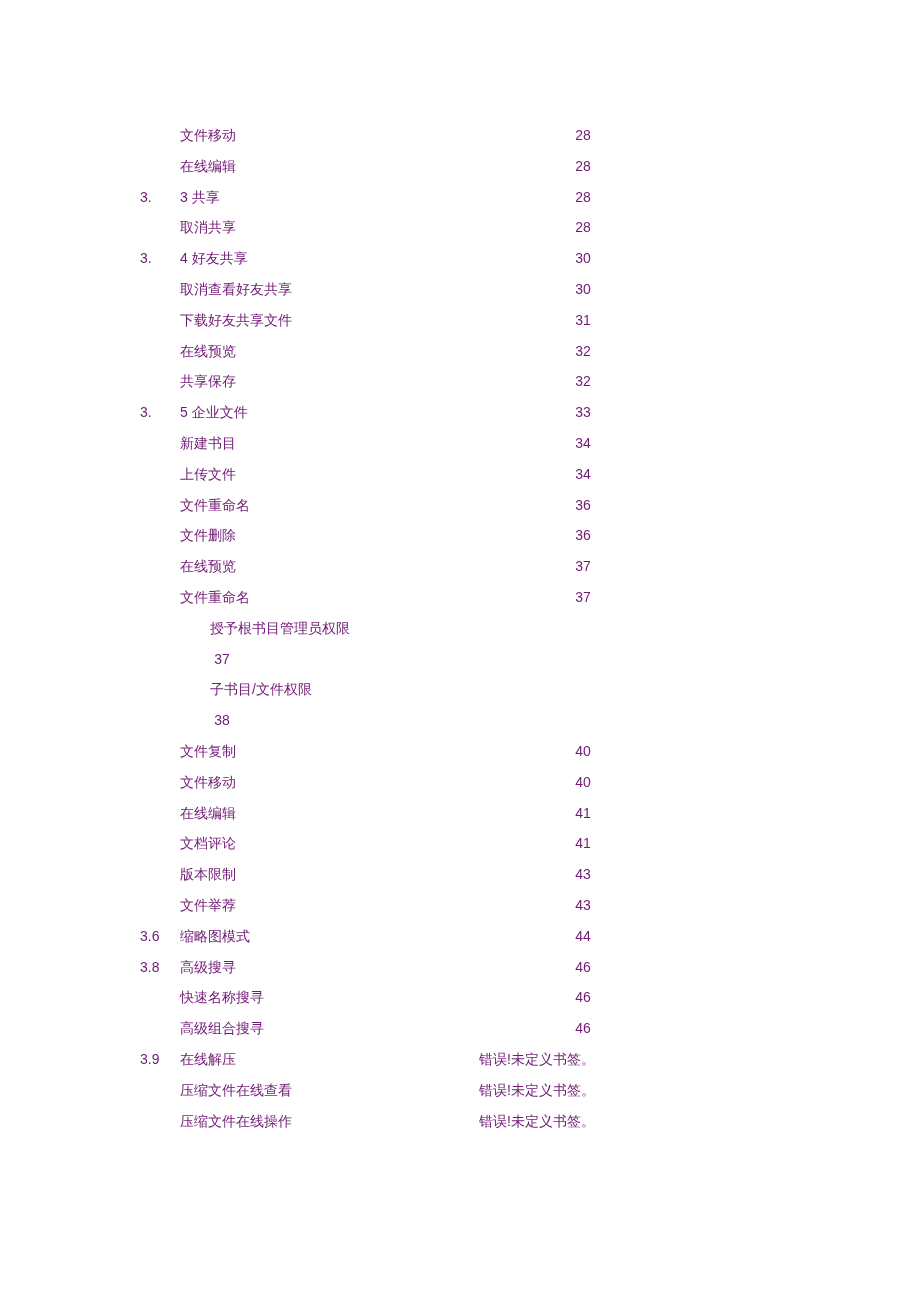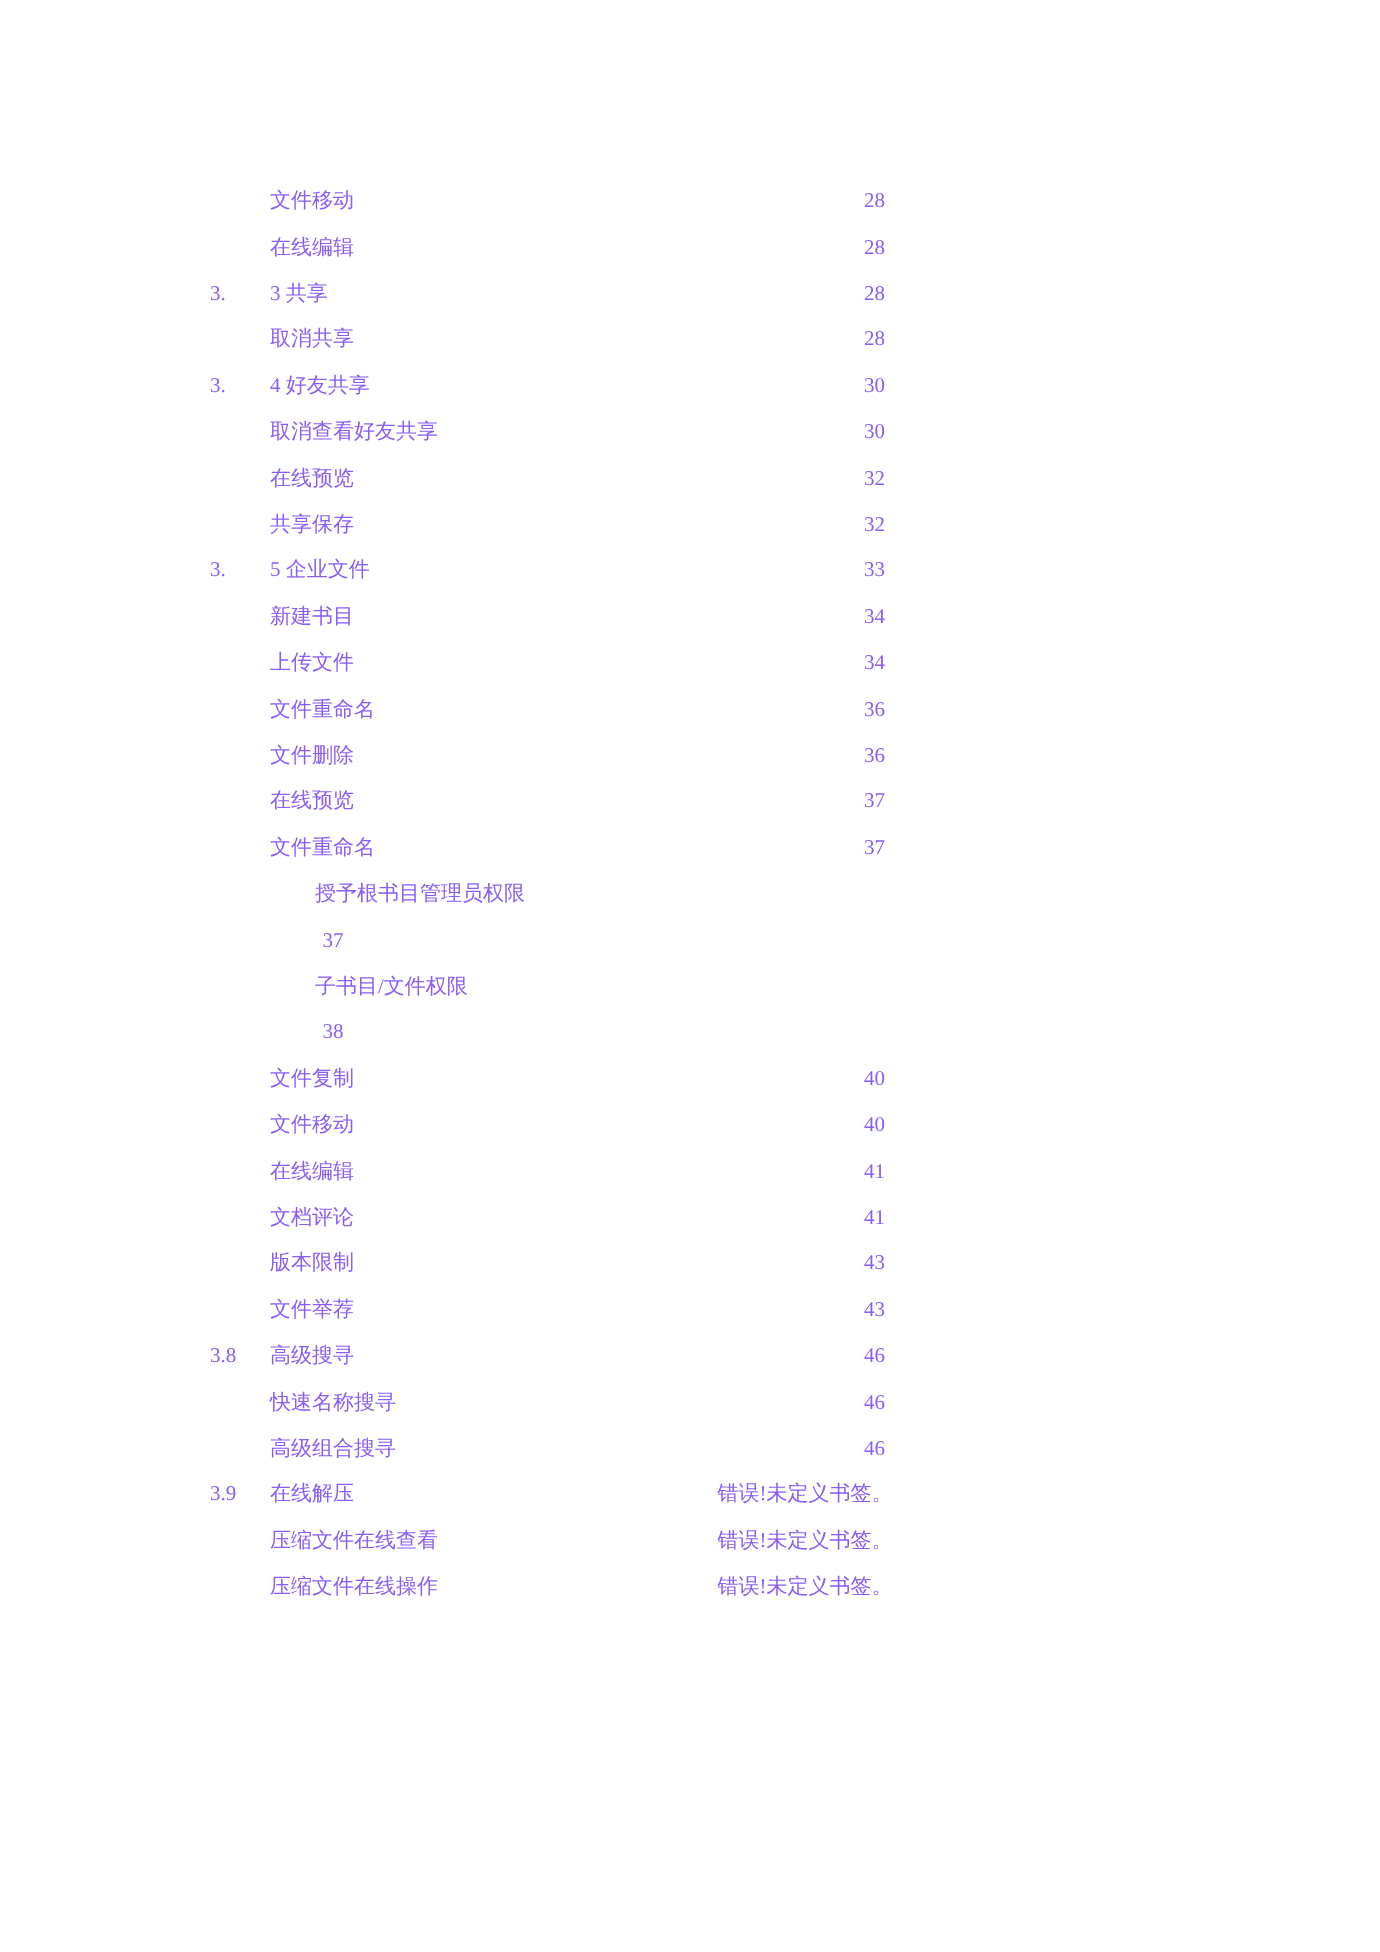--- a/index.html
+++ b/index.html
@@ -6,23 +6,23 @@
     margin: 0;
     padding: 0;
     background: #ffffff;
     width: 920px;
   }
   .page {
     width: 735px;
     min-height: 1301px;
     padding: 120px 140px 120px 140px;
     box-sizing: border-box;
-    font-family: Liberation Serif, serif;
+    font-family: Liberation Sans, sans-serif;
     font-size: 14px;
-    color: #8b5cf6;
+    color: #701a75;
   }
   .toc-row {
     display: flex;
     align-items: baseline;
     line-height: 2.2;
     white-space: nowrap;
   }
   .num-col {
     width: 40px;
     flex: 0 0 40px;
@@ -95,20 +95,26 @@
         <span class="pg">30</span>
       </div>
       <div class="toc-row level-entry">
         <span class="num-col" style="flex: 0 0 0px; width: 0px;"></span>
         <span class="title">取消查看好友共享</span>
         <span class="dots"></span>
         <span class="pg">30</span>
       </div>
       <div class="toc-row level-entry">
         <span class="num-col" style="flex: 0 0 0px; width: 0px;"></span>
+        <span class="title">下载好友共享文件</span>
+        <span class="dots"></span>
+        <span class="pg">31</span>
+      </div>
+      <div class="toc-row level-entry">
+        <span class="num-col" style="flex: 0 0 0px; width: 0px;"></span>
         <span class="title">在线预览</span>
         <span class="dots"></span>
         <span class="pg">32</span>
       </div>
       <div class="toc-row level-entry">
         <span class="num-col" style="flex: 0 0 0px; width: 0px;"></span>
         <span class="title">共享保存</span>
         <span class="dots"></span>
         <span class="pg">32</span>
       </div>
@@ -194,20 +200,26 @@
         <span class="num-col" style="flex: 0 0 0px; width: 0px;"></span>
         <span class="title">版本限制</span>
         <span class="dots"></span>
         <span class="pg">43</span>
       </div>
       <div class="toc-row level-entry">
         <span class="num-col" style="flex: 0 0 0px; width: 0px;"></span>
         <span class="title">文件举荐</span>
         <span class="dots"></span>
         <span class="pg">43</span>
+      </div>
+      <div class="toc-row">
+        <span class="num-col">3.6</span>
+        <span class="title">缩略图模式</span>
+        <span class="dots"></span>
+        <span class="pg">44</span>
       </div>
       <div class="toc-row">
         <span class="num-col">3.8</span>
         <span class="title">高级搜寻</span>
         <span class="dots"></span>
         <span class="pg">46</span>
       </div>
       <div class="toc-row level-entry">
         <span class="num-col" style="flex: 0 0 0px; width: 0px;"></span>
         <span class="title">快速名称搜寻</span>

